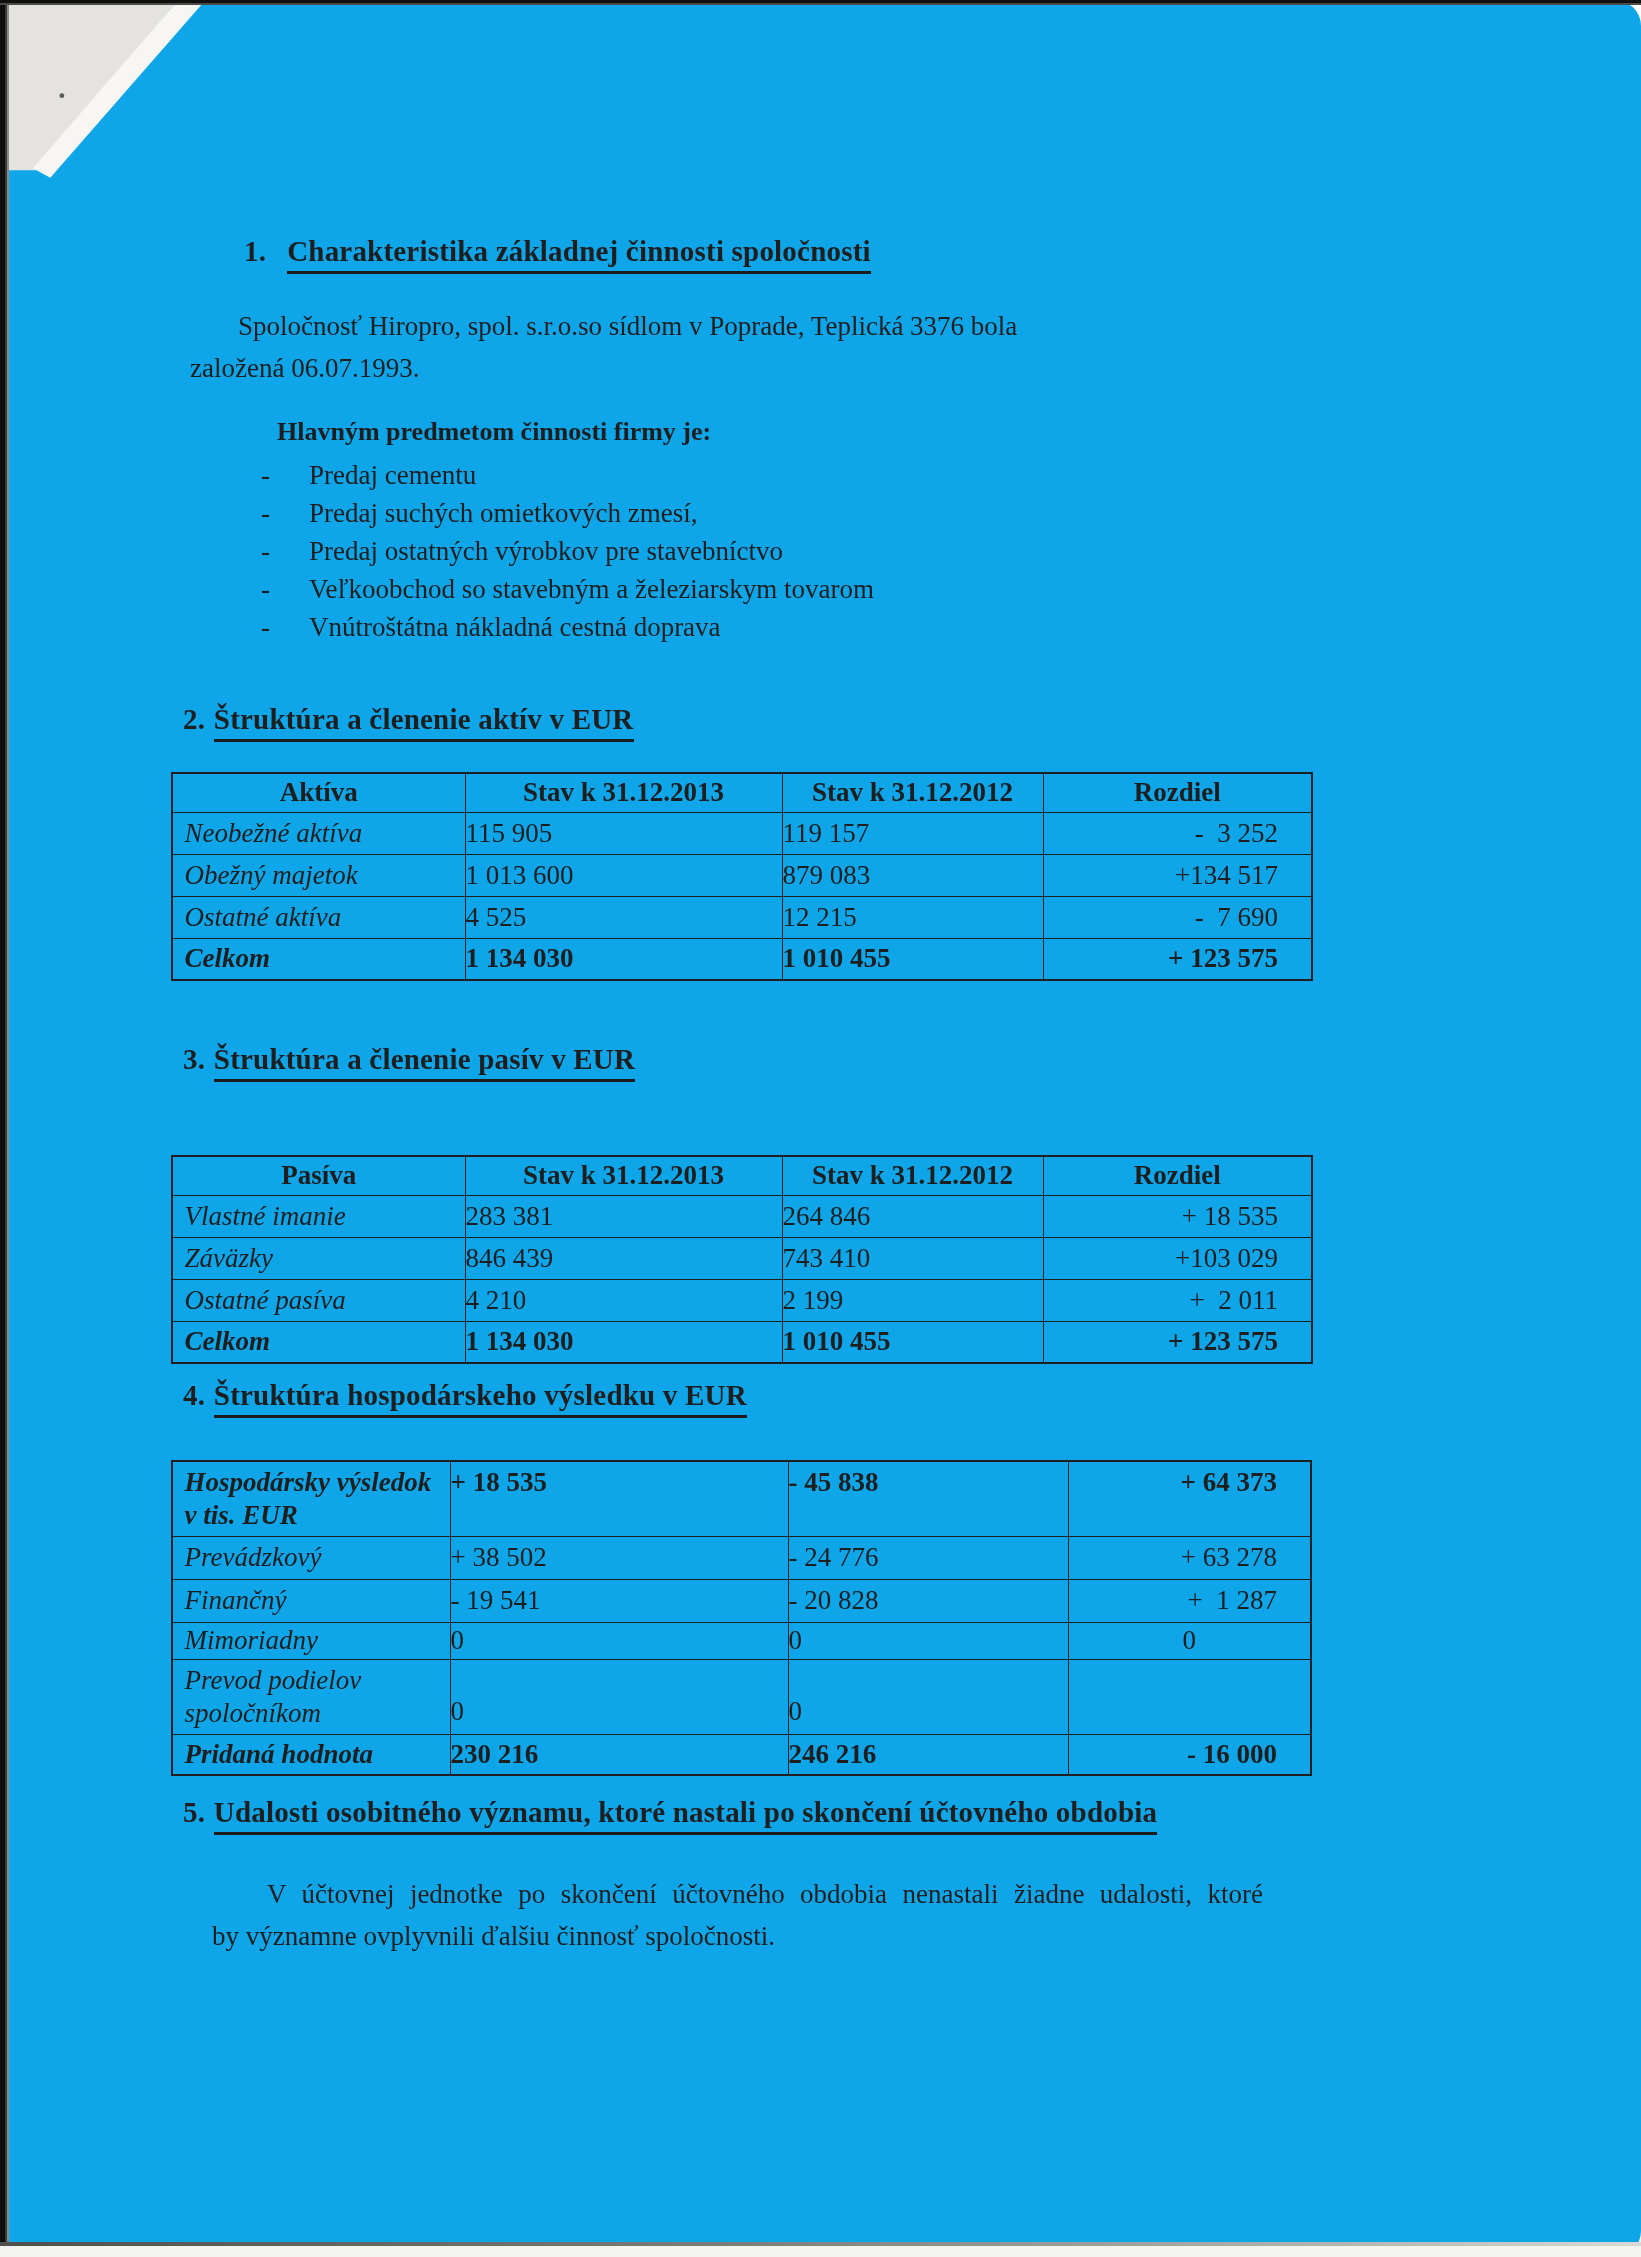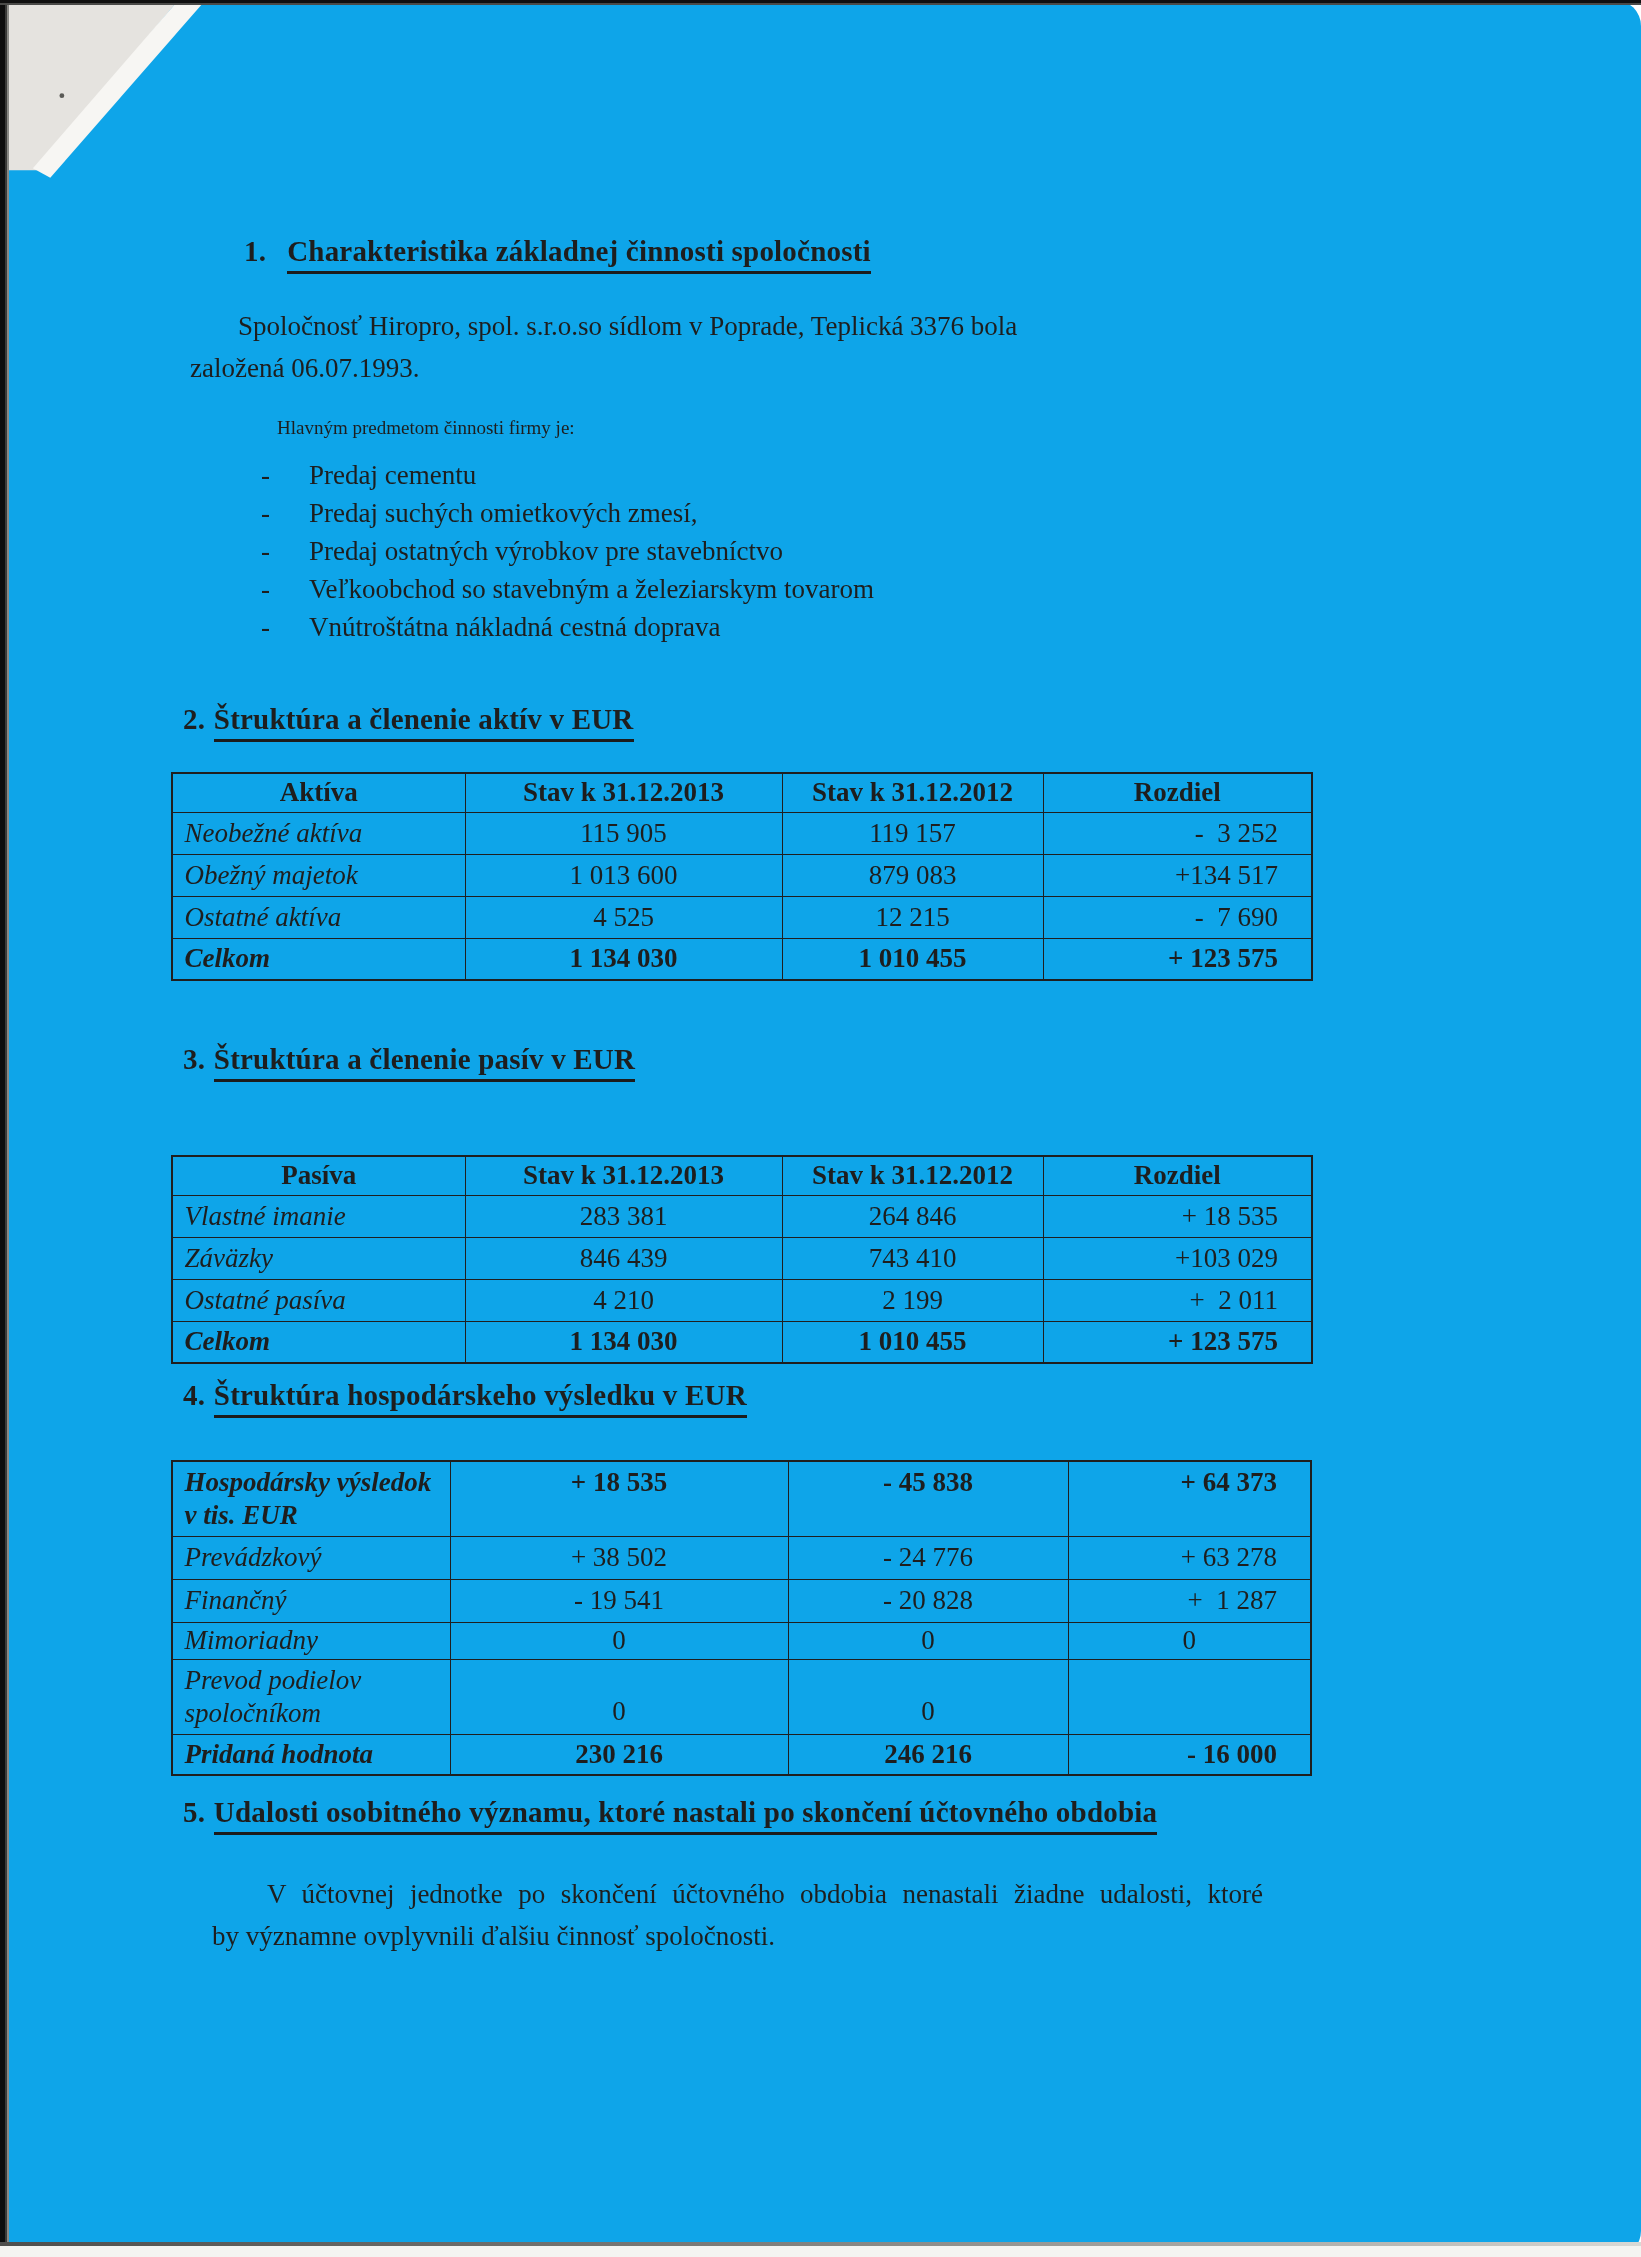--- a/index.html
+++ b/index.html
@@ -19,35 +19,35 @@
     background:linear-gradient(to right,#4f4f4d,#7d7d7a 45%,#b9b9b5 85%,#d9d9d5);}
   .below-bottom{position:absolute;left:0;top:2246px;width:100%;height:11.6px;background:#f4f4f1;}
   .corner-svg{position:absolute;left:0;top:0;}
   
   .head{position:absolute;font-weight:bold;font-size:29px;white-space:nowrap;letter-spacing:0.2px;}
   .hnum{margin-right:8.7px;}
   .head.h1 .hnum{margin-right:21px;}
   .htext{border-bottom:3.9px solid #1c1c1c;padding-bottom:3.9px;}
   
   .pline{position:absolute;font-size:27px;white-space:nowrap;}
-  .lead{position:absolute;font-size:19px;white-space:nowrap;}
+  .lead{position:absolute;font-size:26px;white-space:nowrap;font-weight:bold;}
   .bullets{position:absolute;left:261px;top:456px;font-size:27px;}
   .brow{display:flex;line-height:38px;}
   .bdash{width:48px;flex:0 0 48px;}
   .closing-wrap{position:absolute;left:186px;top:1873px;width:1265px;font-size:27px;margin-left:26px;}
   .cl1{padding-left:55px;word-spacing:8.7px;line-height:42px;white-space:nowrap;}
   .cl2{line-height:42px;white-space:nowrap;}
   
   table.ftable{position:absolute;border-collapse:collapse;table-layout:fixed;
     font-size:27px;background:transparent;}
   .ftable th,.ftable td{border:1.9px solid #1f1f1f;padding:0;vertical-align:middle;line-height:33px;}
   .ftable{border:2.9px solid #1f1f1f;}
   .ftable th{font-weight:bold;text-align:center;}
   .ftable td.lbl{text-align:left;padding-left:11.6px;padding-right:7.7px;font-style:italic;}
-  .ftable td.val{text-align:center;}
+  .ftable td.val{text-align:left;}
   .ftable td.diff{text-align:right;padding-right:33px;white-space:pre;}
   .ftable td.diffc{text-align:center;white-space:pre;}
   .ftable tr.b td{font-weight:bold;}
   .ftable td.top{vertical-align:top;padding-top:3.9px;}
   .ftable td.bot{vertical-align:bottom;padding-bottom:5.8px;}
 </style>
 </head>
 <body>
 
 <div class="page">

